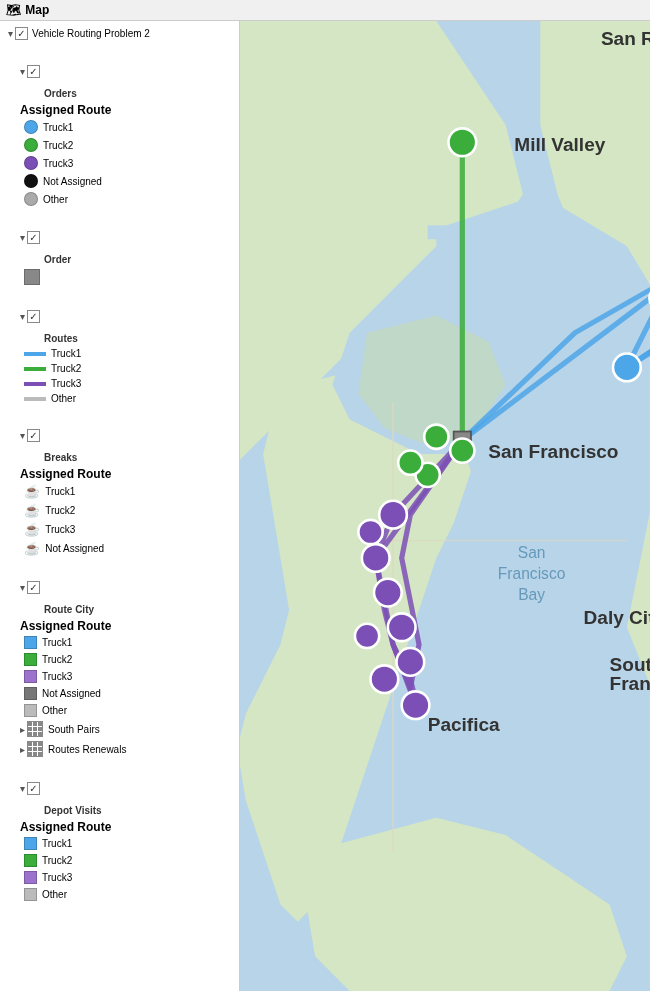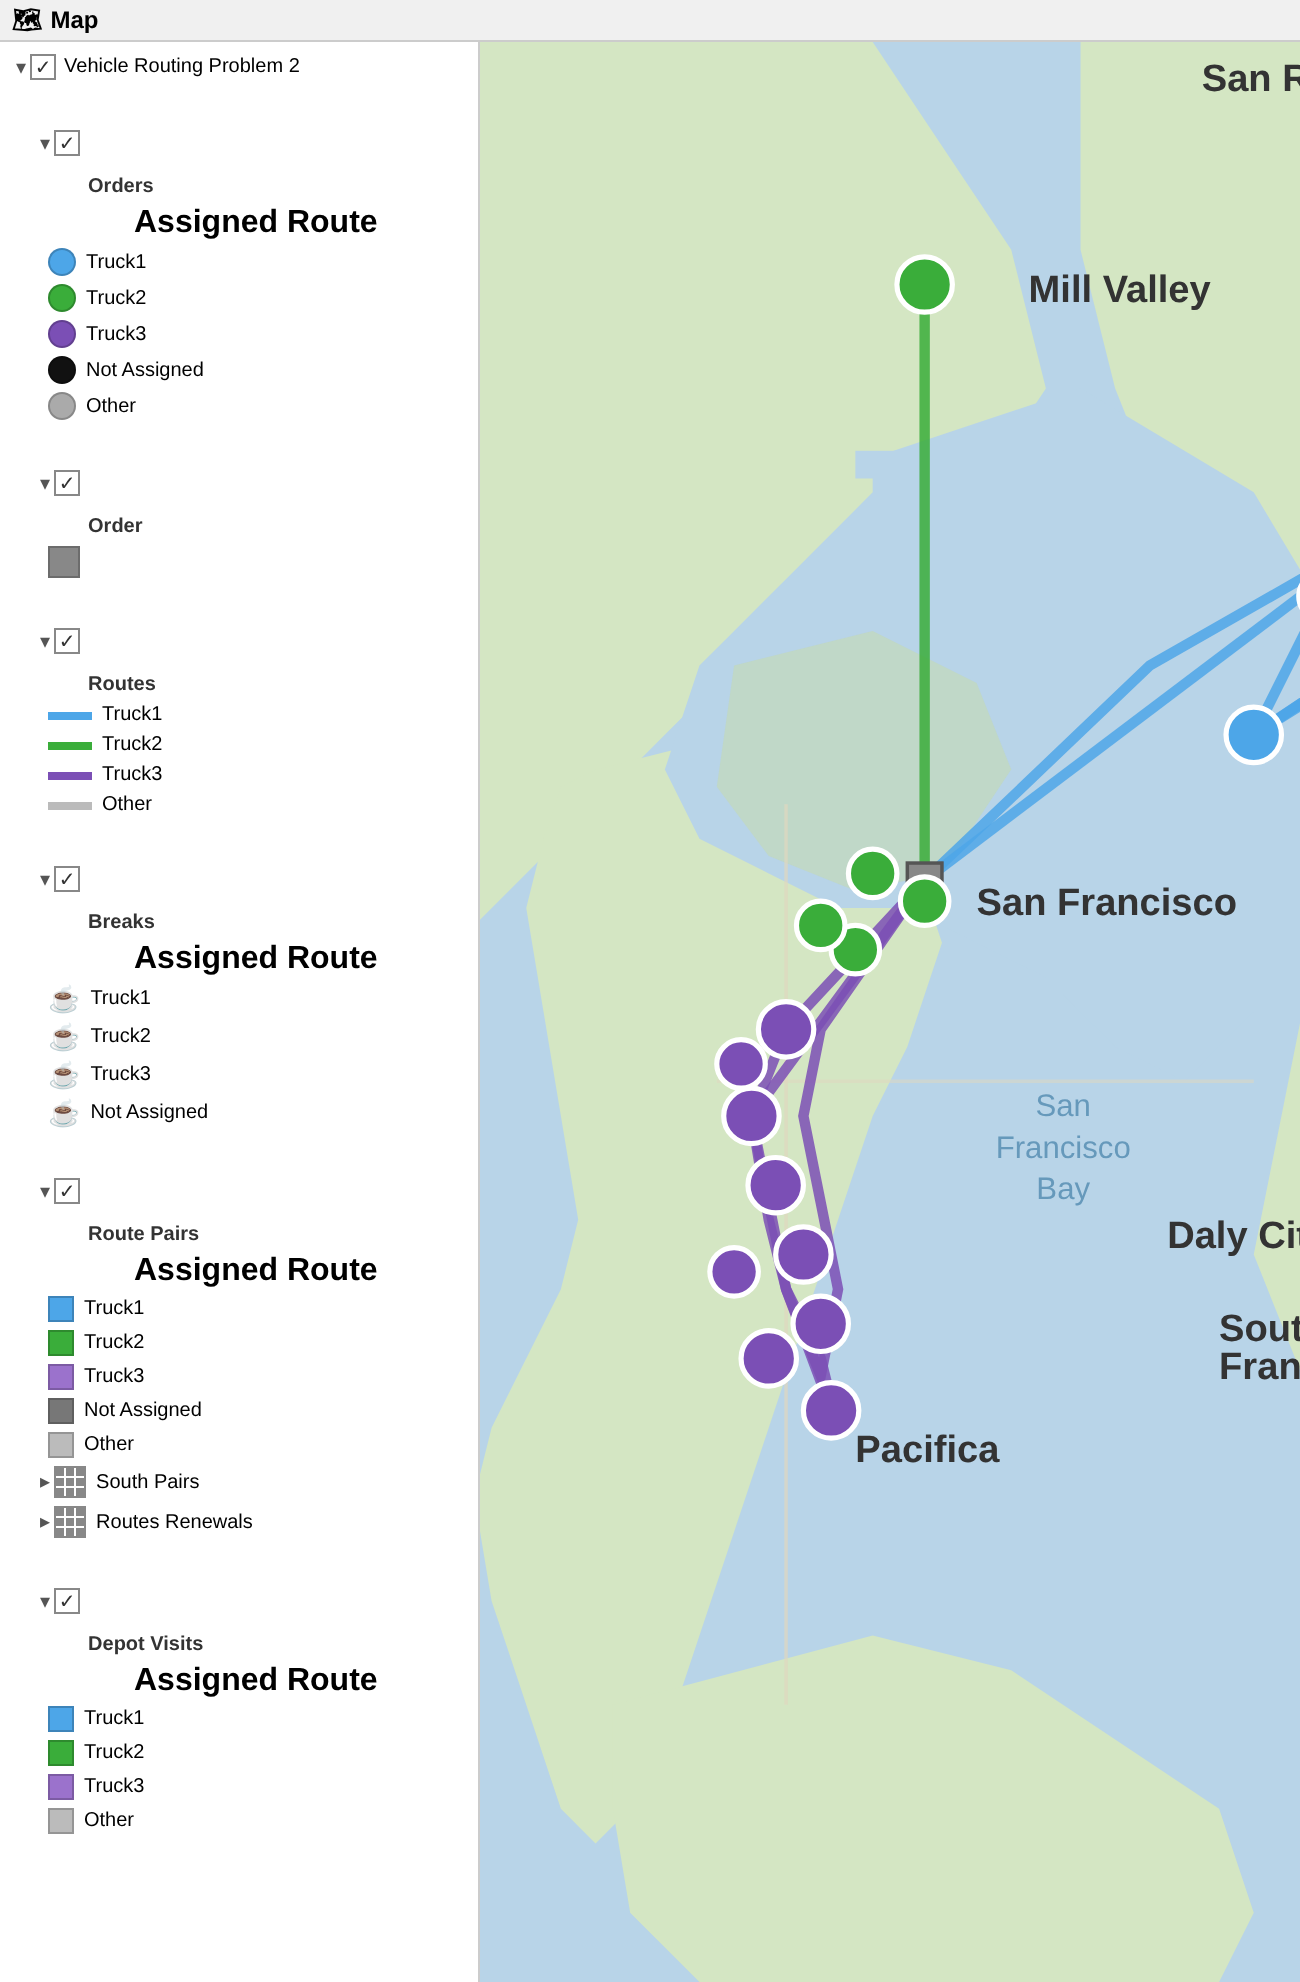--- a/index.html
+++ b/index.html
@@ -132,22 +132,21 @@
 
     .grid-cell { background: #888; }
 
     .item-label {
       font-size: 10px;
     }
 
     .assigned-route-header {
       padding: 2px 4px 1px 20px;
       font-weight: bold;
-      font-size: 16px;
-      margin-left: 47px;
+      font-size: 12px;
     }
 
     
     .map-svg {
       width: 100%;
       height: 100%;
     }
 
     
     .place-label {
@@ -251,21 +250,21 @@
       <span class="item-label">Truck3</span>
     </div>
     <div class="legend-item indent-4">
       <span style="margin-right:5px; font-size:13px; color:#888;">☕</span>
       <span class="item-label">Not Assigned</span>
     </div>
 
     <div class="legend-item indent-2">
       <span class="tree-toggle">▾</span>
       <span class="checkbox checked"></span>
-      <span class="item-label sub-label">Route Pairs</span>
+      <span class="item-label sub-label">Route City</span>
     </div>
     <div class="assigned-route-header indent-3">Assigned Route</div>
     <div class="legend-item indent-4">
       <span class="color-square-small" style="background:#4da6e8;"></span>
       <span class="item-label">Truck1</span>
     </div>
     <div class="legend-item indent-4">
       <span class="color-square-small" style="background:#3aad3a;"></span>
       <span class="item-label">Truck2</span>
     </div>

